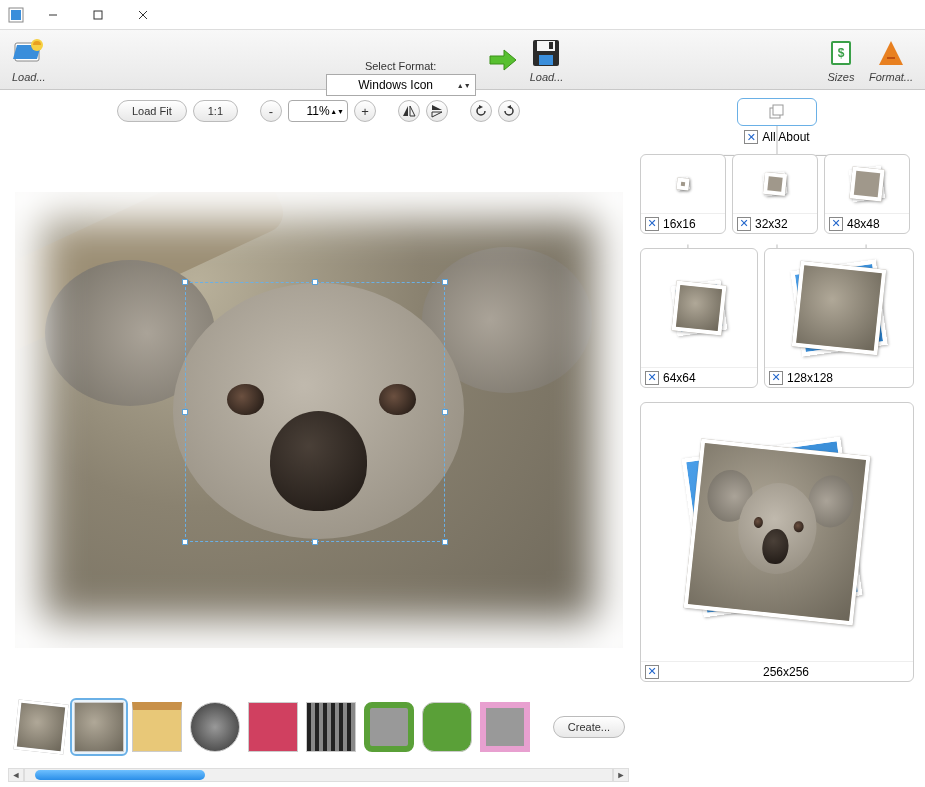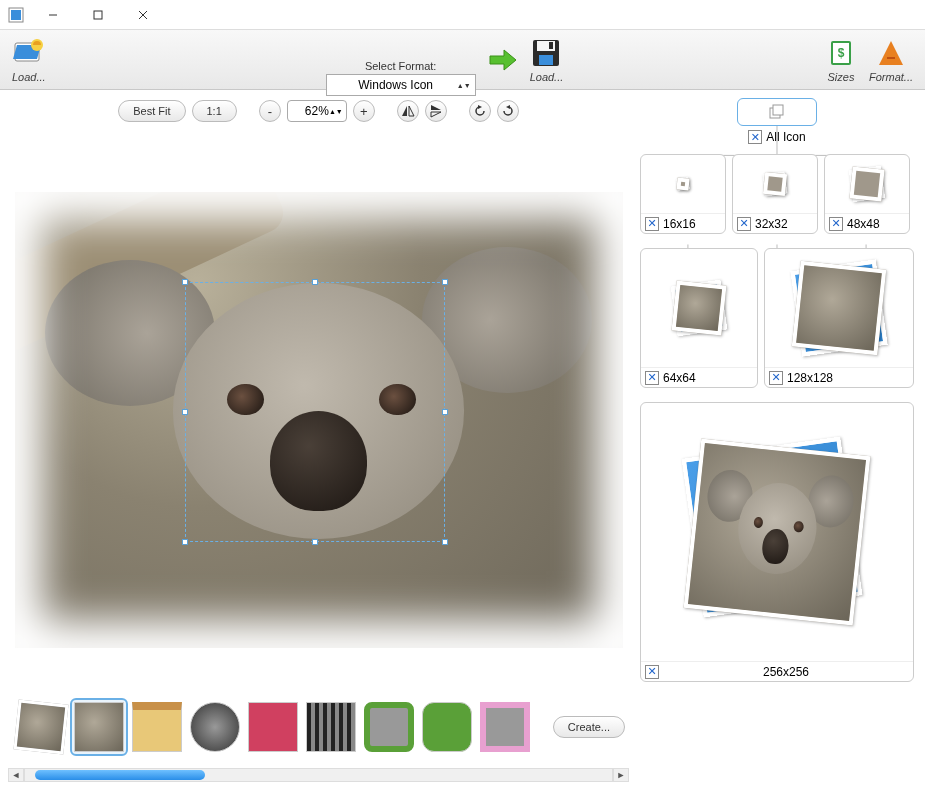--- a/index.html
+++ b/index.html
@@ -172,26 +172,26 @@
         <rect x="7" y="22" width="18" height="6" fill="#e88020"></rect>
       </svg>
     <span class="tlabel">Format...</span>
   </div>
 </div>
 
 <div class="editor-row">
 
   <div class="left-col">
     <div class="view-controls">
-      <div class="pill-btn">Best Fit</div>
+      <div class="pill-btn">Load Fit</div>
       <div class="pill-btn">1:1</div>
       <div class="ctrl-gap"></div>
       <div class="round-btn">-</div>
       <div class="zoom-field">
-        <span>62%</span>
+        <span>11%</span>
         <span class="zarrows">▲▼</span>
       </div>
       <div class="round-btn">+</div>
       <div class="ctrl-gap"></div>
       <div class="round-btn">
           <svg width="14" height="14" viewBox="0 0 14 14">
             <polygon points="1,12 6,2 6,12" fill="#333"></polygon>
             <polygon points="13,12 8,2 8,12" fill="none" stroke="#333"></polygon>
           </svg>
         </div>
@@ -298,21 +298,21 @@
 
       <div class="root-node">
         <div class="root-btn">
           <svg width="18" height="18" viewBox="0 0 18 18">
               <rect x="2" y="5" width="10" height="10" fill="#fff" stroke="#999"></rect>
               <rect x="5" y="2" width="10" height="10" fill="#fff" stroke="#999"></rect>
             </svg>
         </div>
         <div class="all-chk">
           <div class="xbox">✕</div>
-          <span>All Icon</span>
+          <span>All About</span>
         </div>
       </div>
 
       <div class="row-sizes row1">
         <div class="size-card">
           <div class="preview">
               <div class="stack">
                 <div class="mini-behind" style="width:12px;height:12px;"></div>
                 <div class="mini-preview" style="width:12px;height:12px;position:relative;"></div>
               </div>

